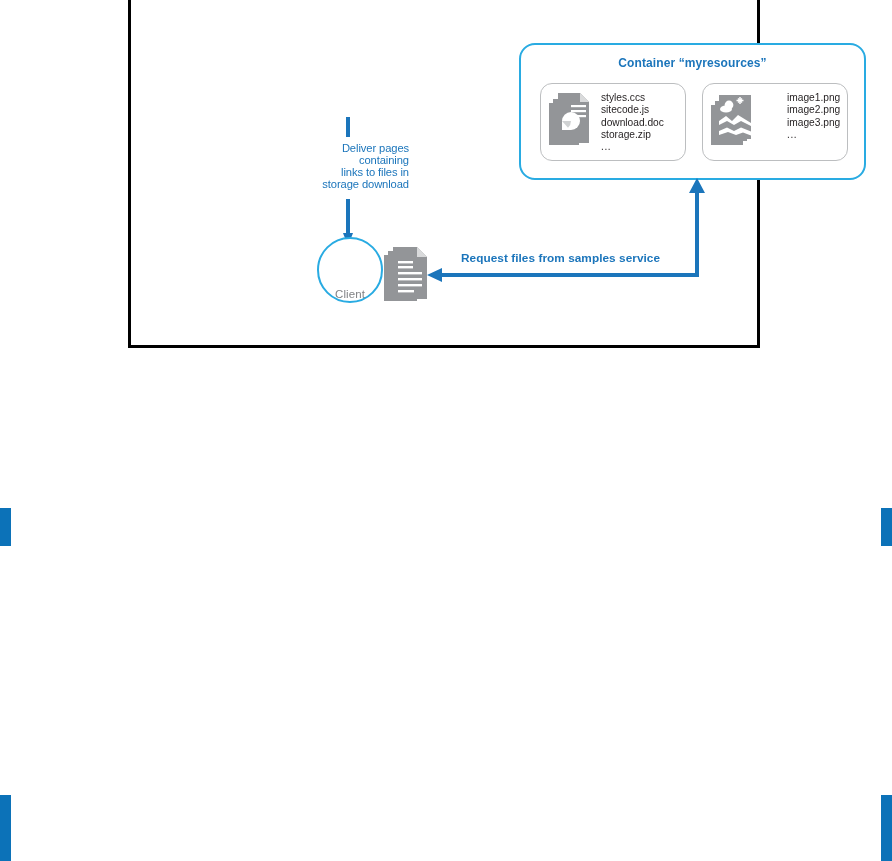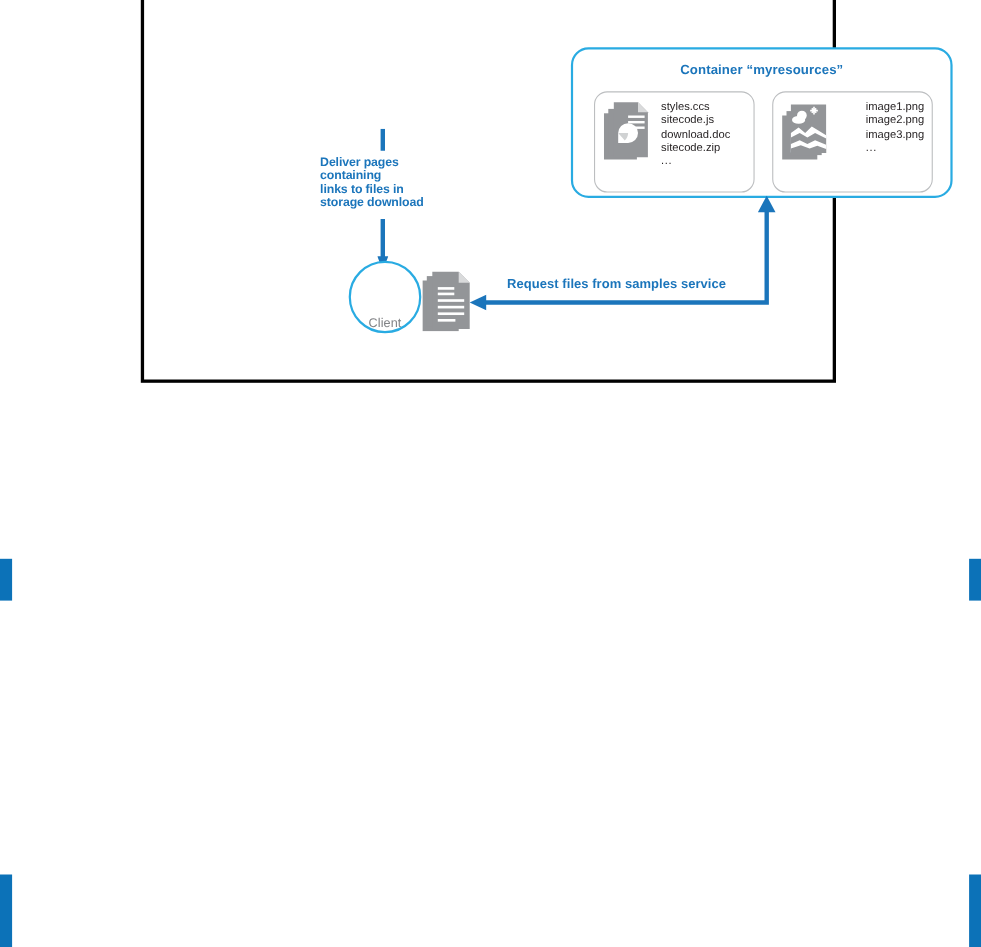--- a/index.html
+++ b/index.html
@@ -67,23 +67,23 @@
     top: 118px;
     width: 10px;
     height: 130px;
   }
 
   #deliver-label {
     position: absolute;
     left: 160px;
     top: 144px;
     width: 118px;
-    text-align: left;
+    text-align: right;
     color: #1B75BB;
-    font-weight: bold;
+    font-weight: normal;
     font-size: 11.2px;
     line-height: 11.9px;
     font-family: "Liberation Sans", sans-serif;
     letter-spacing: -0.1px;
   }
   #deliver-label .ln { display: block; }
 
   
   #client-node {
     position: absolute;
@@ -134,21 +134,21 @@
     width: 100%;
     text-align: center;
     color: #1B75BB;
     font-weight: bold;
     font-size: 12px;
     letter-spacing: .1px;
   }
   .file-group {
     position: absolute;
     top: 38px;
-    height: 92px;
+    height: 78px;
     border: 1px solid #BCBEC0;
     border-radius: 12px;
     background: #ffffff;
     box-sizing: border-box;
     display: flex;
     align-items: flex-start;
     padding: 7px 0 0 8px;
   }
   #file-group-docs   { left: 19px;  width: 146px; }
   #file-group-images { left: 181px; width: 146px; gap: 24px; }
@@ -241,21 +241,21 @@
         <rect x="22" y="14" width="15" height="2.2" fill="#ffffff"></rect>
         <rect x="22" y="19" width="15" height="2.2" fill="#ffffff"></rect>
         <rect x="22" y="24" width="15" height="2.2" fill="#ffffff"></rect>
         <path d="M22 39 a9 9 0 1 0 -9 -9 v9 Z" fill="#ffffff"></path>
         <path d="M22 30 a9 9 0 0 1 -3 6.7 L13 30 Z" fill="#d0d2d3"></path>
       </svg>
       <div class="file-names">
         <span class="fn">styles.ccs</span>
         <span class="fn">sitecode.js</span>
         <span class="fn">download.doc</span>
-        <span class="fn">sitecode.zip</span>
+        <span class="fn">storage.zip</span>
         <span class="fn ellipsis">...</span>
       </div>
     </div>
 
     <div id="file-group-images" class="file-group">
       <svg class="file-icon" viewBox="0 0 46 58" xmlns="http://www.w3.org/2000/svg">
         <rect x="0" y="14" width="32" height="40" fill="#939598"></rect>
         <rect x="4" y="10" width="32" height="40" fill="#939598"></rect>
         <rect x="8" y="4" width="32" height="44" fill="#939598"></rect>
         <circle cx="18" cy="14" r="4.4" fill="#ffffff"></circle>

